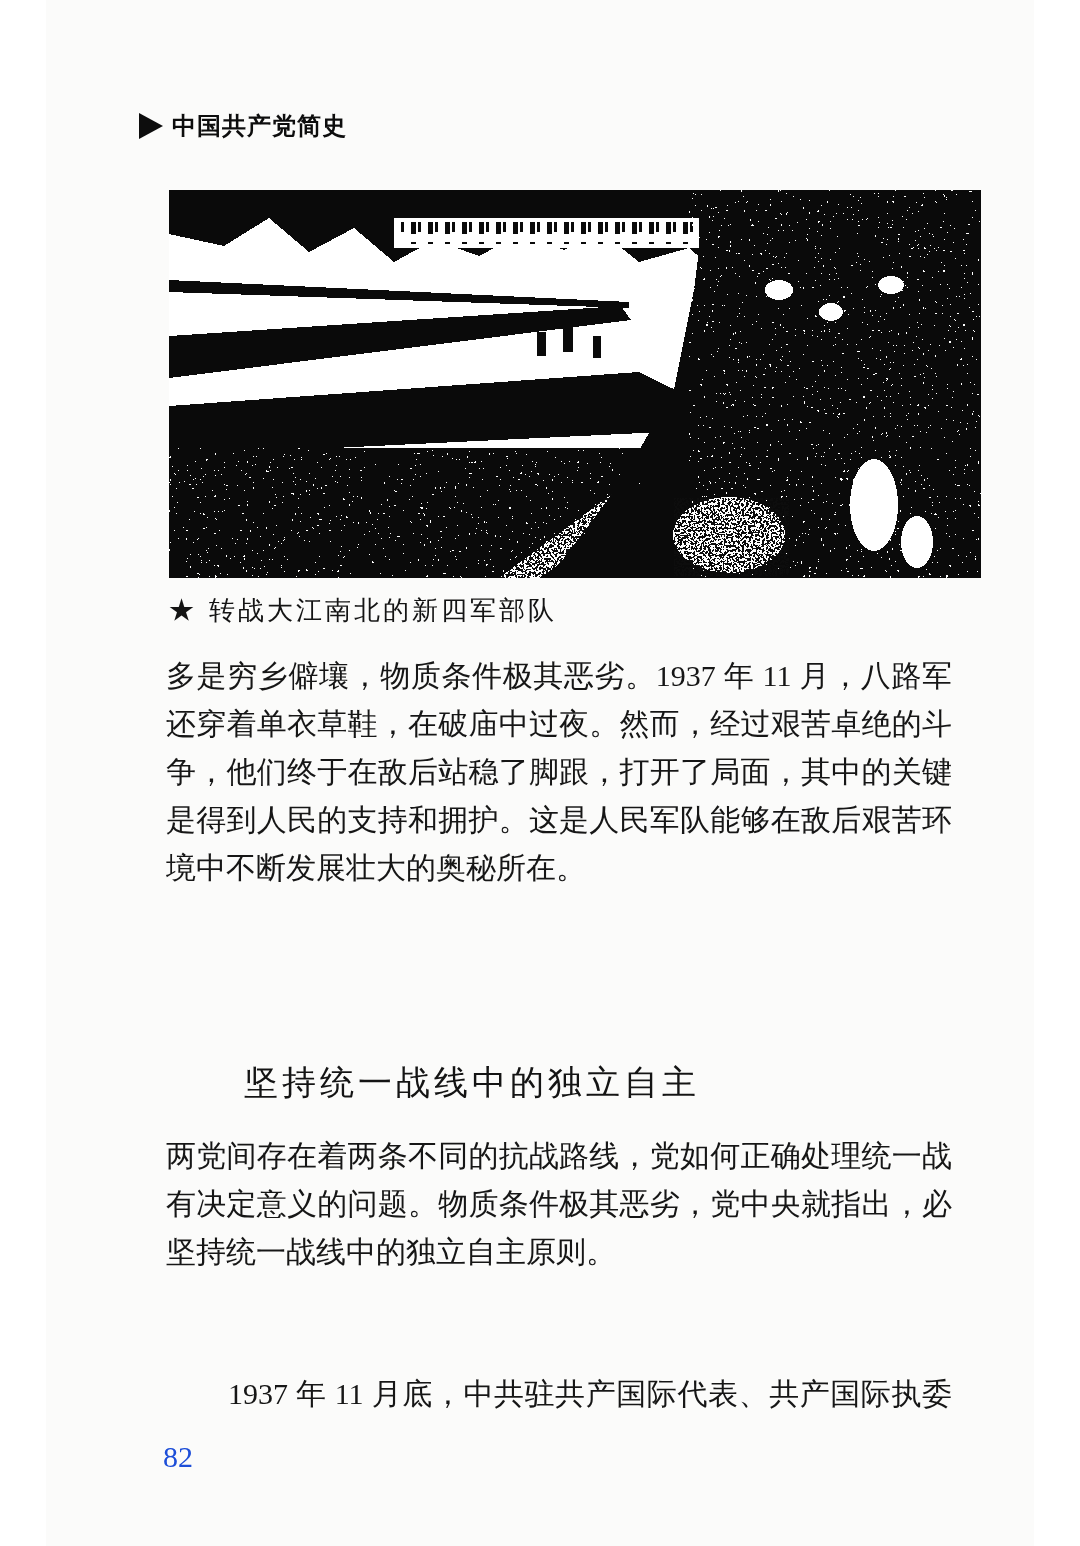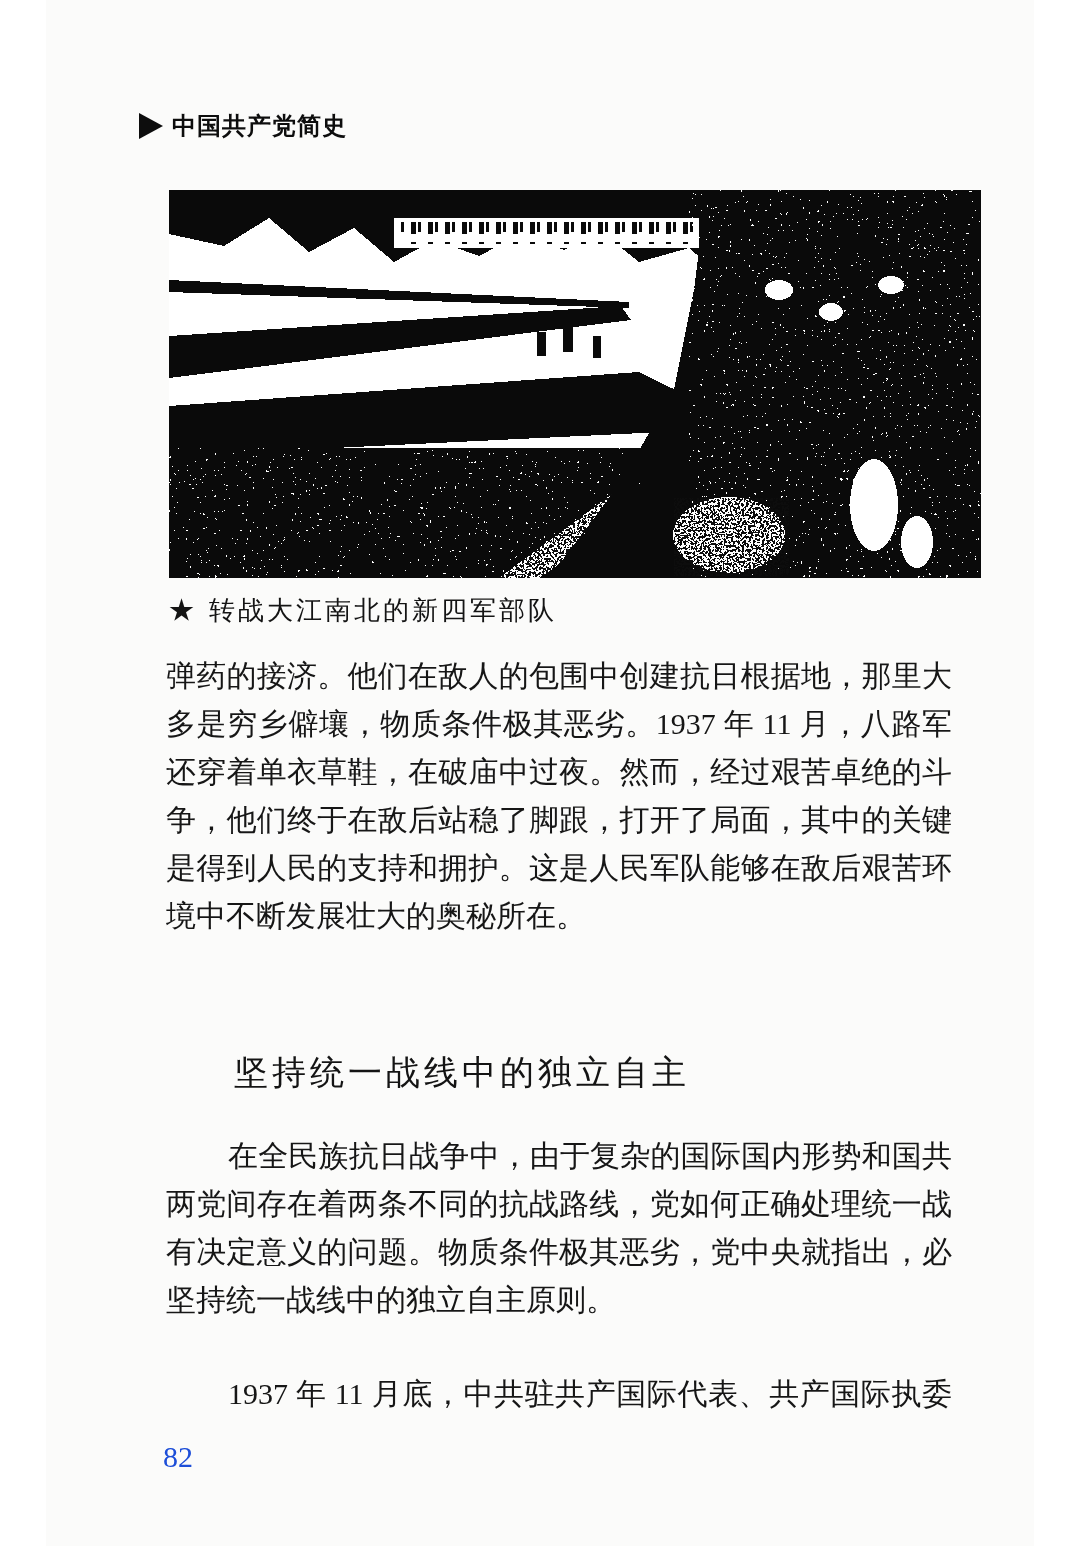--- a/index.html
+++ b/index.html
@@ -52,21 +52,21 @@
     text-justify:inter-character;
     height:48px;overflow:hidden;
   }
   .line.end{text-align-last:left;}
   .line.indent{text-indent:62px;}
   #para1{top:652px;}
   #para2{top:1132px;}
   #para3{top:1370px;}
   
   .sec-heading{
-    position:absolute;left:182px;top:1044px;margin:6px;
+    position:absolute;left:182px;top:1044px;margin:16px;
     font-size:34px;font-weight:400;letter-spacing:4px;color:#141414;
   }
   
   .pagenum{
     position:absolute;left:117px;top:1440px;
     font-size:30px;color:#1d4ed8;
   }
   
   .art{position:absolute;background:#3a3a3a;}
   #art1{left:1061px;top:28px;width:2px;height:430px;}
@@ -166,32 +166,30 @@
       <rect x="505" y="308" width="115" height="78" fill="#8a8a8a" filter="url(#spkB50)"></rect>
     </svg>
   </div>
 
   <div class="caption">
     <span class="star">★</span>
     <span>转战大江南北的新四军部队</span>
   </div>
 
   <section class="para" id="para1">
-    <div class="line">弹药的接济。他们在敌人的包围中创建抗日根据地，那里大</div>
     <div class="line">多是穷乡僻壤，物质条件极其恶劣。1937 年 11 月，八路军</div>
     <div class="line">还穿着单衣草鞋，在破庙中过夜。然而，经过艰苦卓绝的斗</div>
     <div class="line">争，他们终于在敌后站稳了脚跟，打开了局面，其中的关键</div>
     <div class="line">是得到人民的支持和拥护。这是人民军队能够在敌后艰苦环</div>
     <div class="line end">境中不断发展壮大的奥秘所在。</div>
   </section>
 
   <h2 class="sec-heading">坚持统一战线中的独立自主</h2>
 
   <section class="para" id="para2">
-    <div class="line indent">在全民族抗日战争中，由于复杂的国际国内形势和国共</div>
     <div class="line">两党间存在着两条不同的抗战路线，党如何正确处理统一战</div>
     <div class="line">有决定意义的问题。物质条件极其恶劣，党中央就指出，必须</div>
     <div class="line end">坚持统一战线中的独立自主原则。</div>
   </section>
 
   <section class="para" id="para3">
     <div class="line indent">1937 年 11 月底，中共驻共产国际代表、共产国际执委</div>
   </section>
 
   <div class="pagenum">82</div>

